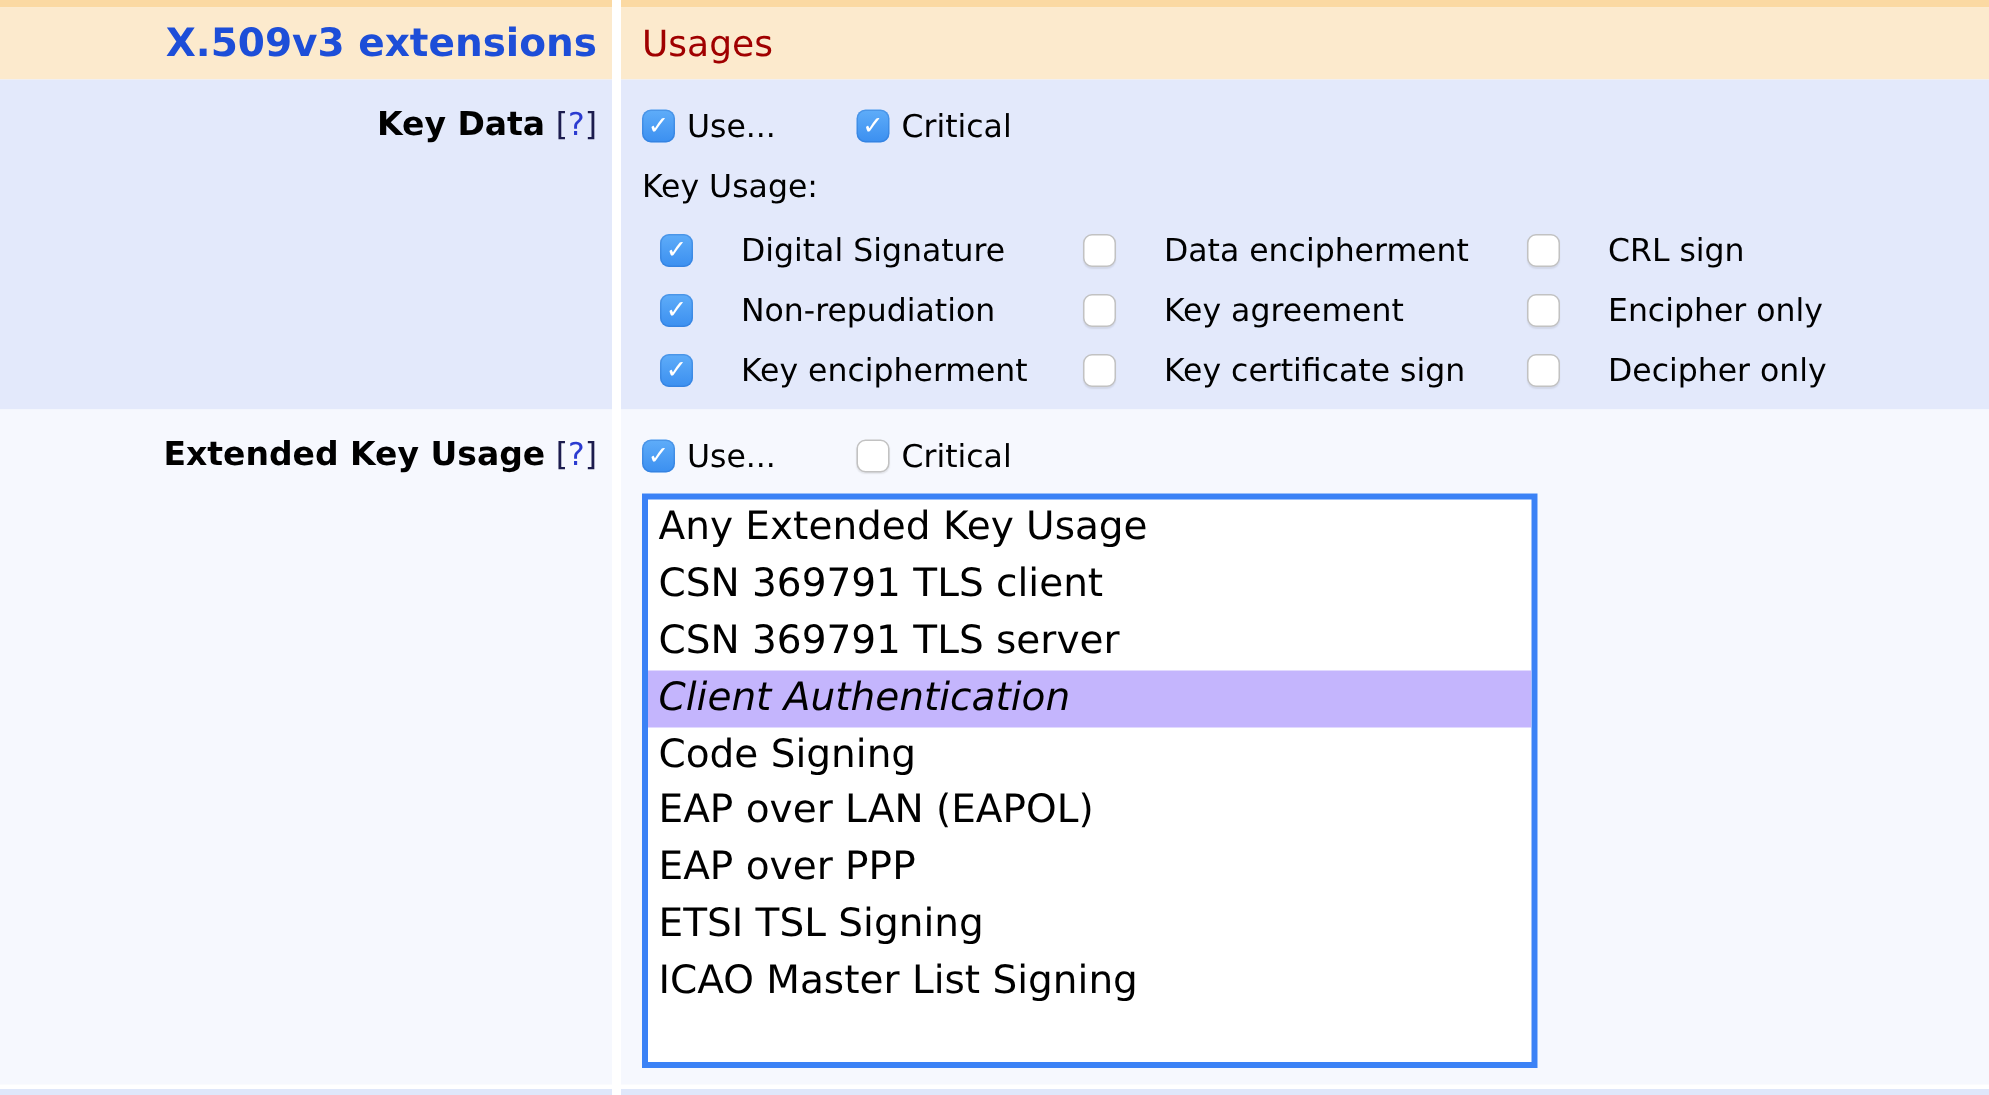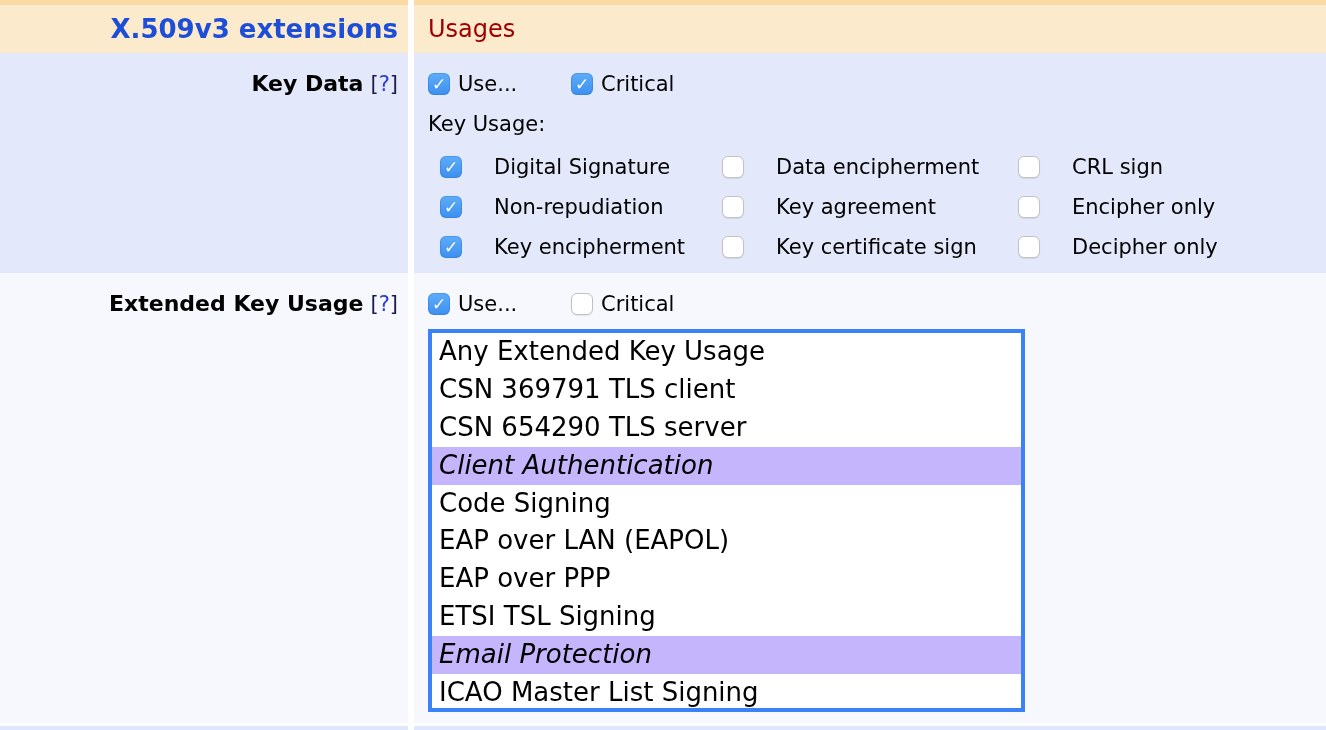--- a/index.html
+++ b/index.html
@@ -165,27 +165,26 @@
         <span class="cblabel">Use...</span>
       </span>
       <span class="cbgroup">
         <span class="cb unchecked"></span>
         <span class="cblabel">Critical</span>
       </span>
     </div>
     <div class="listbox">
       <div class="option">Any Extended Key Usage</div>
       <div class="option">CSN 369791 TLS client</div>
-      <div class="option">CSN 654290 TLS server</div>
+      <div class="option">CSN 369791 TLS server</div>
       <div class="option selected">Client Authentication</div>
       <div class="option">Code Signing</div>
       <div class="option">EAP over LAN (EAPOL)</div>
       <div class="option">EAP over PPP</div>
       <div class="option">ETSI TSL Signing</div>
-      <div class="option selected">Email Protection</div>
       <div class="option">ICAO Master List Signing</div>
     </div>
   </div>
 </div>
 
 <div class="bottom-gap"></div>
 <div class="row bottom-strip">
   <div class="cell-left"></div>
   <div class="gap"></div>
   <div class="cell-right"></div>

